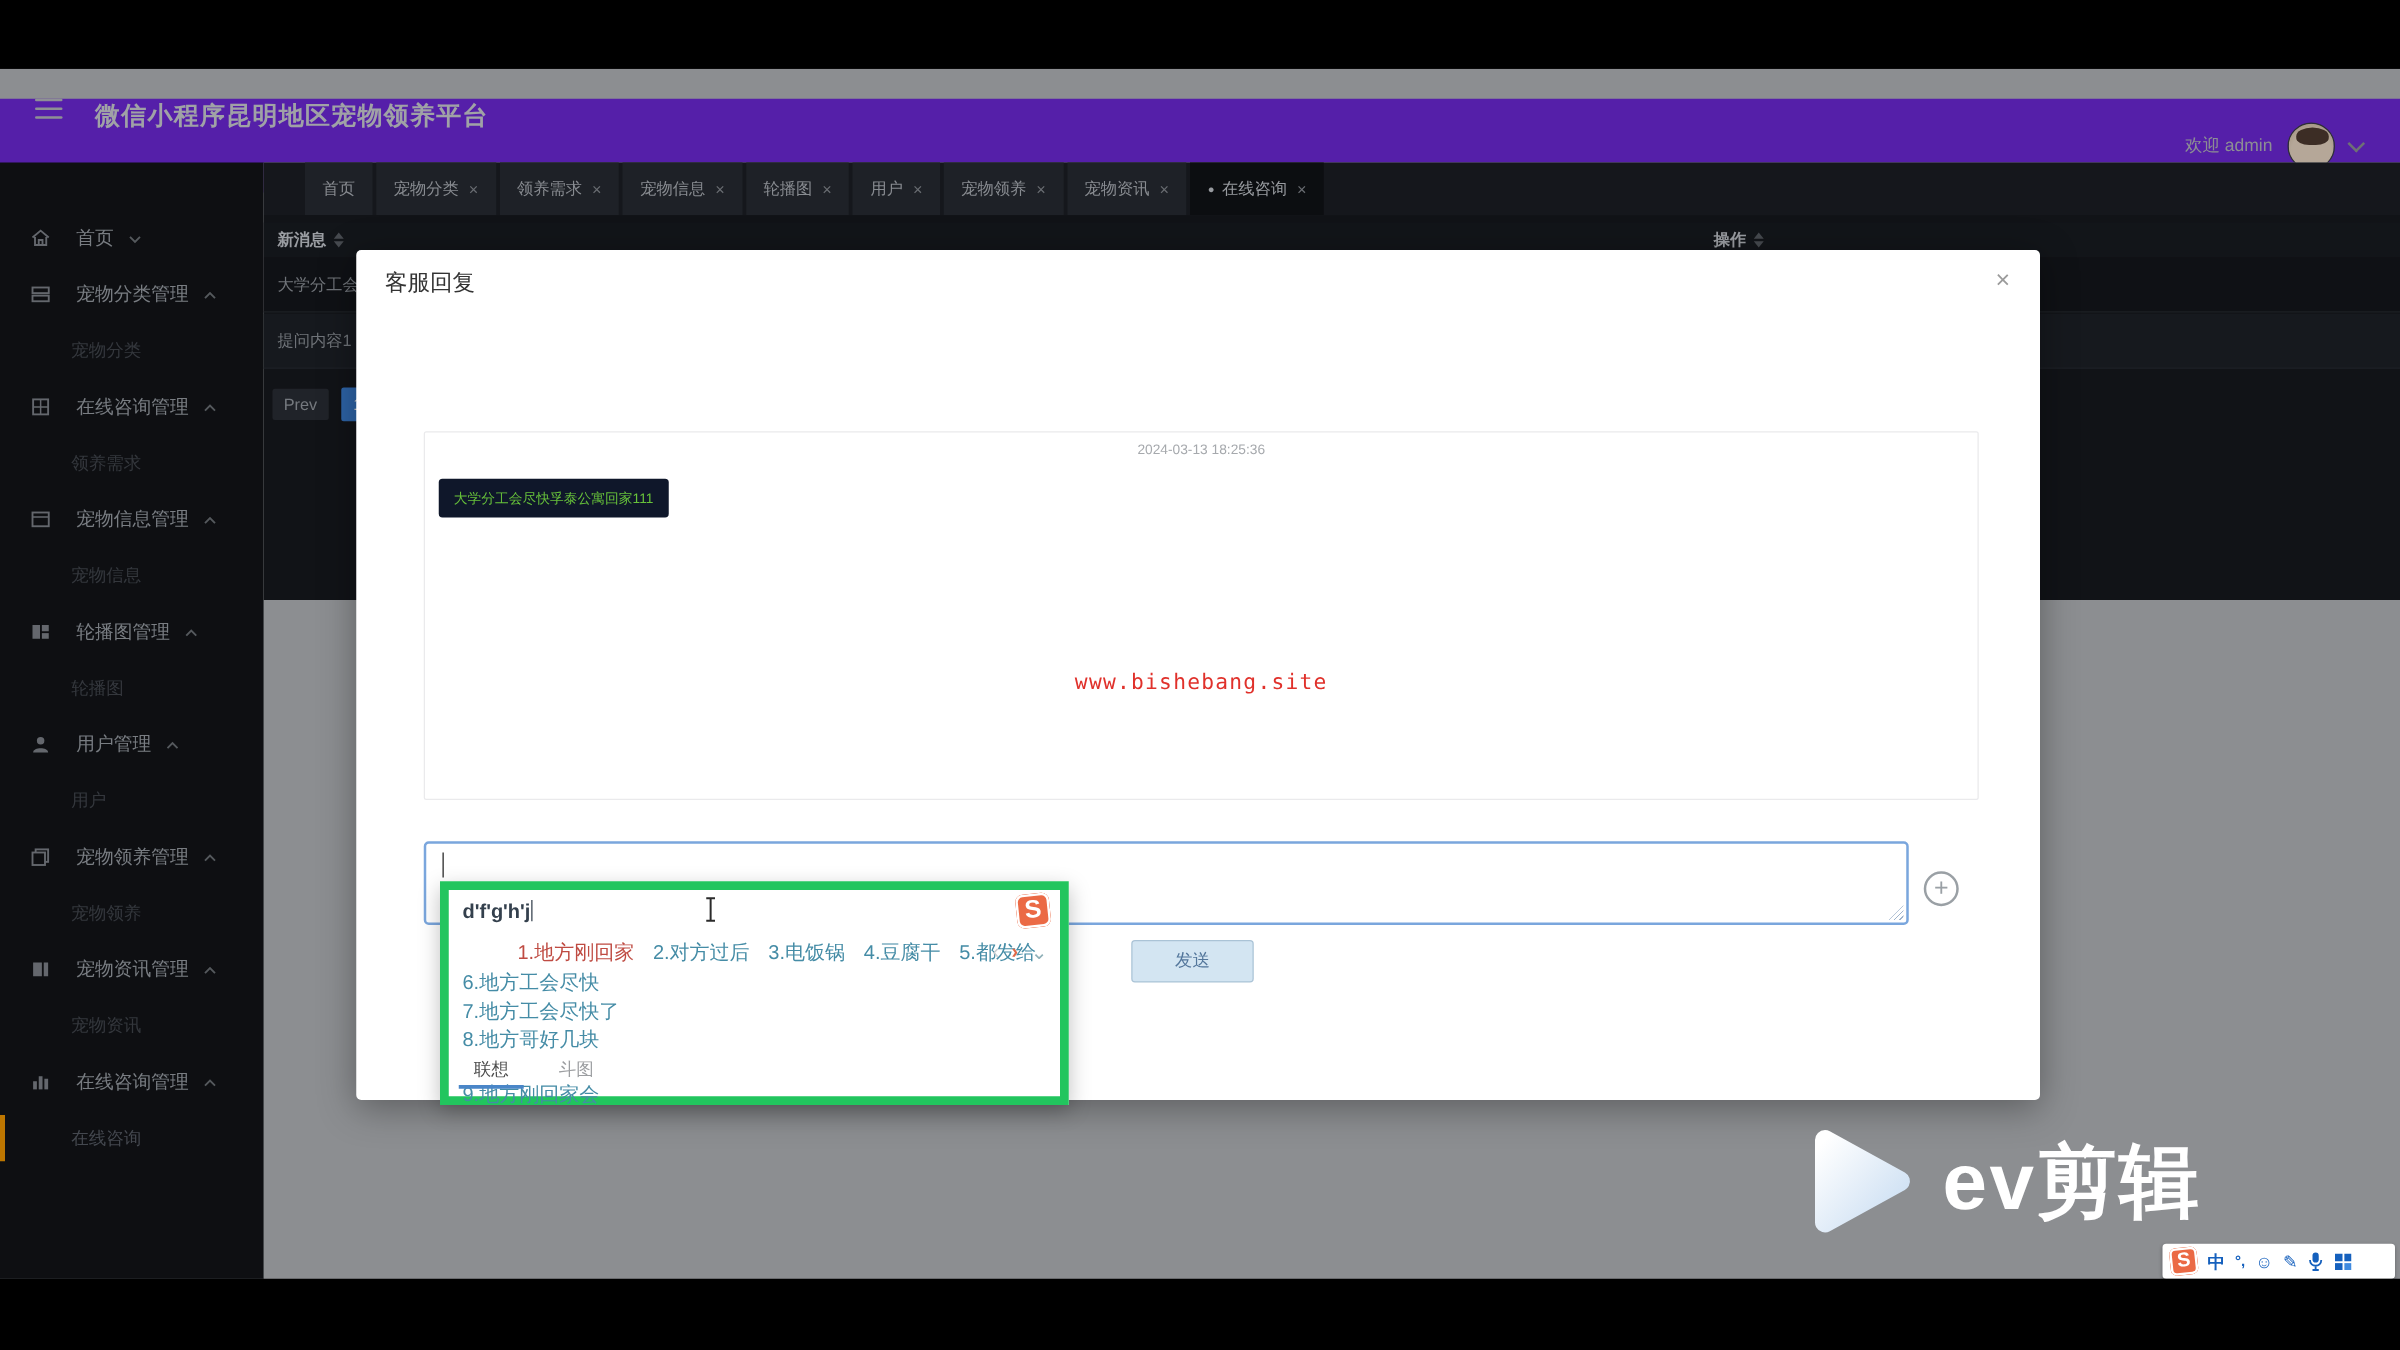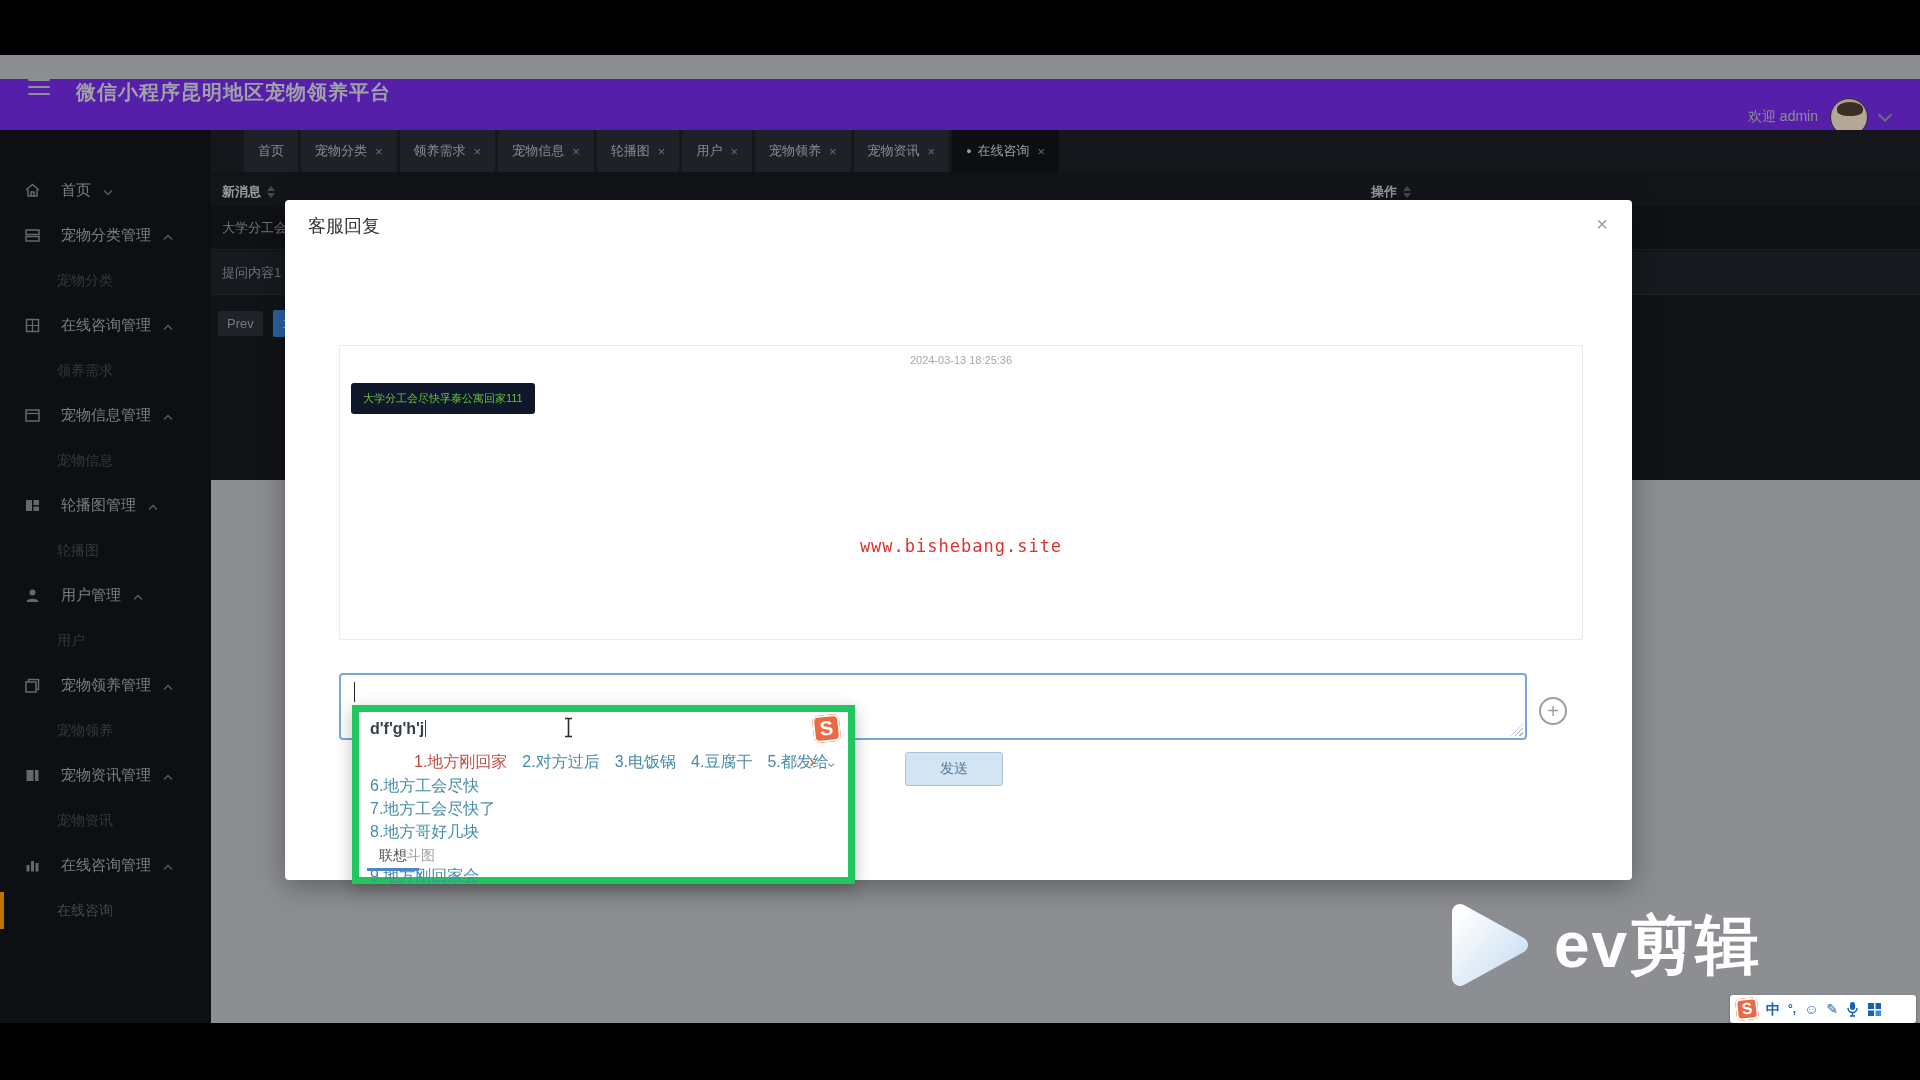--- a/index.html
+++ b/index.html
@@ -84,21 +84,21 @@
   .ibeam{position:absolute;left:204px;top:5px;width:11px;height:21px;}
   .sgo{position:absolute;right:8px;top:3px;width:27px;height:27px;background:#eb6a45;border-radius:6px;transform:rotate(-6deg);color:#fff;font-weight:bold;font-size:20px;display:flex;align-items:center;justify-content:center;box-shadow:inset 0 0 0 2px #fff,inset 0 0 0 4px #eb6a45;}
   .cands{position:absolute;left:11px;top:40px;display:flex;gap:15px;font-size:16px;white-space:nowrap;margin-left:44px;}
   .cand{color:#458ca6;cursor:pointer;}
   .cand.first{color:#bf4b42;}
   .cnav{position:absolute;right:10px;top:40px;display:flex;gap:10px;font-size:16px;align-items:center;}
   .cnav .pv{color:#c8cdd0;cursor:pointer;}
   .cnav .nx{color:#e06a48;font-weight:bold;cursor:pointer;}
   .cnav .xp{color:#8fb0b8;cursor:pointer;}
   .cmore{position:absolute;left:11px;font-size:16px;color:#458ca6;cursor:pointer;white-space:nowrap;}
-  .imetabs{position:absolute;left:20px;bottom:6px;display:flex;font-size:14px;}
+  .imetabs{position:absolute;left:20px;bottom:6px;display:flex;gap:40px;font-size:14px;}
   .imetab{color:#9c9ea1;cursor:pointer;padding-bottom:6px;position:relative;}
   .imetab.on{color:#4c4c4c;}
   .imetab.on::after{content:"";position:absolute;left:-12px;right:-12px;bottom:0;height:3px;background:#4a86c8;}
 
   
   .evmark{position:absolute;left:1448px;top:898px;display:flex;align-items:center;gap:20px;z-index:30;}
   .evtext{font-size:64px;font-weight:bold;color:#fff;letter-spacing:2px;}
   .sgbar{position:absolute;left:1730px;top:995px;width:186px;height:28px;background:#fff;border-radius:3px;display:flex;align-items:center;gap:8px;padding:0 6px;z-index:30;box-shadow:0 1px 3px rgba(0,0,0,.3);}
   .sgbar .sglogo{width:22px;height:22px;background:#eb6a45;border-radius:5px;transform:rotate(-6deg);color:#fff;font-weight:bold;font-size:16px;display:flex;align-items:center;justify-content:center;flex:none;box-shadow:inset 0 0 0 2px #fff,inset 0 0 0 3px #eb6a45;}
   .sgbar .ticon{color:#1560bd;font-size:14px;font-weight:bold;cursor:pointer;line-height:1;}

